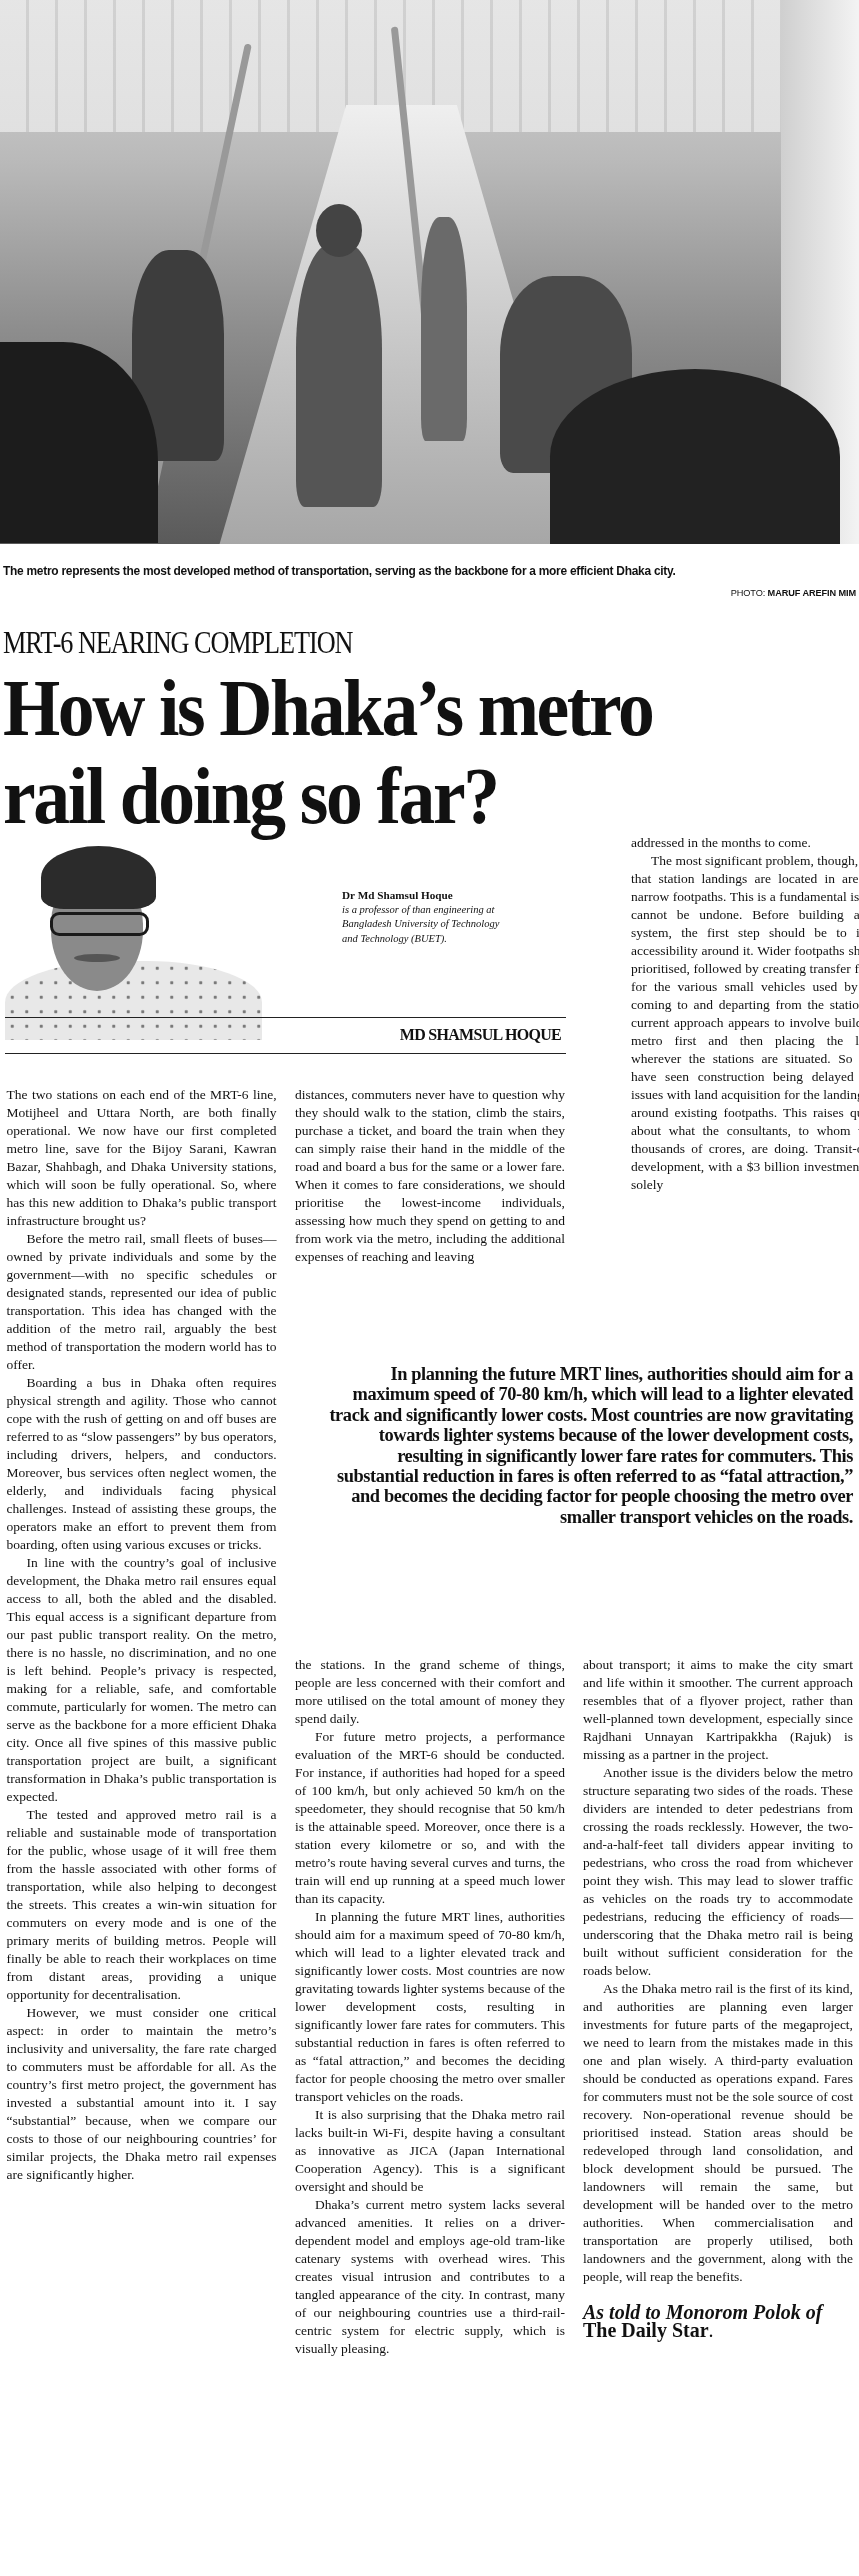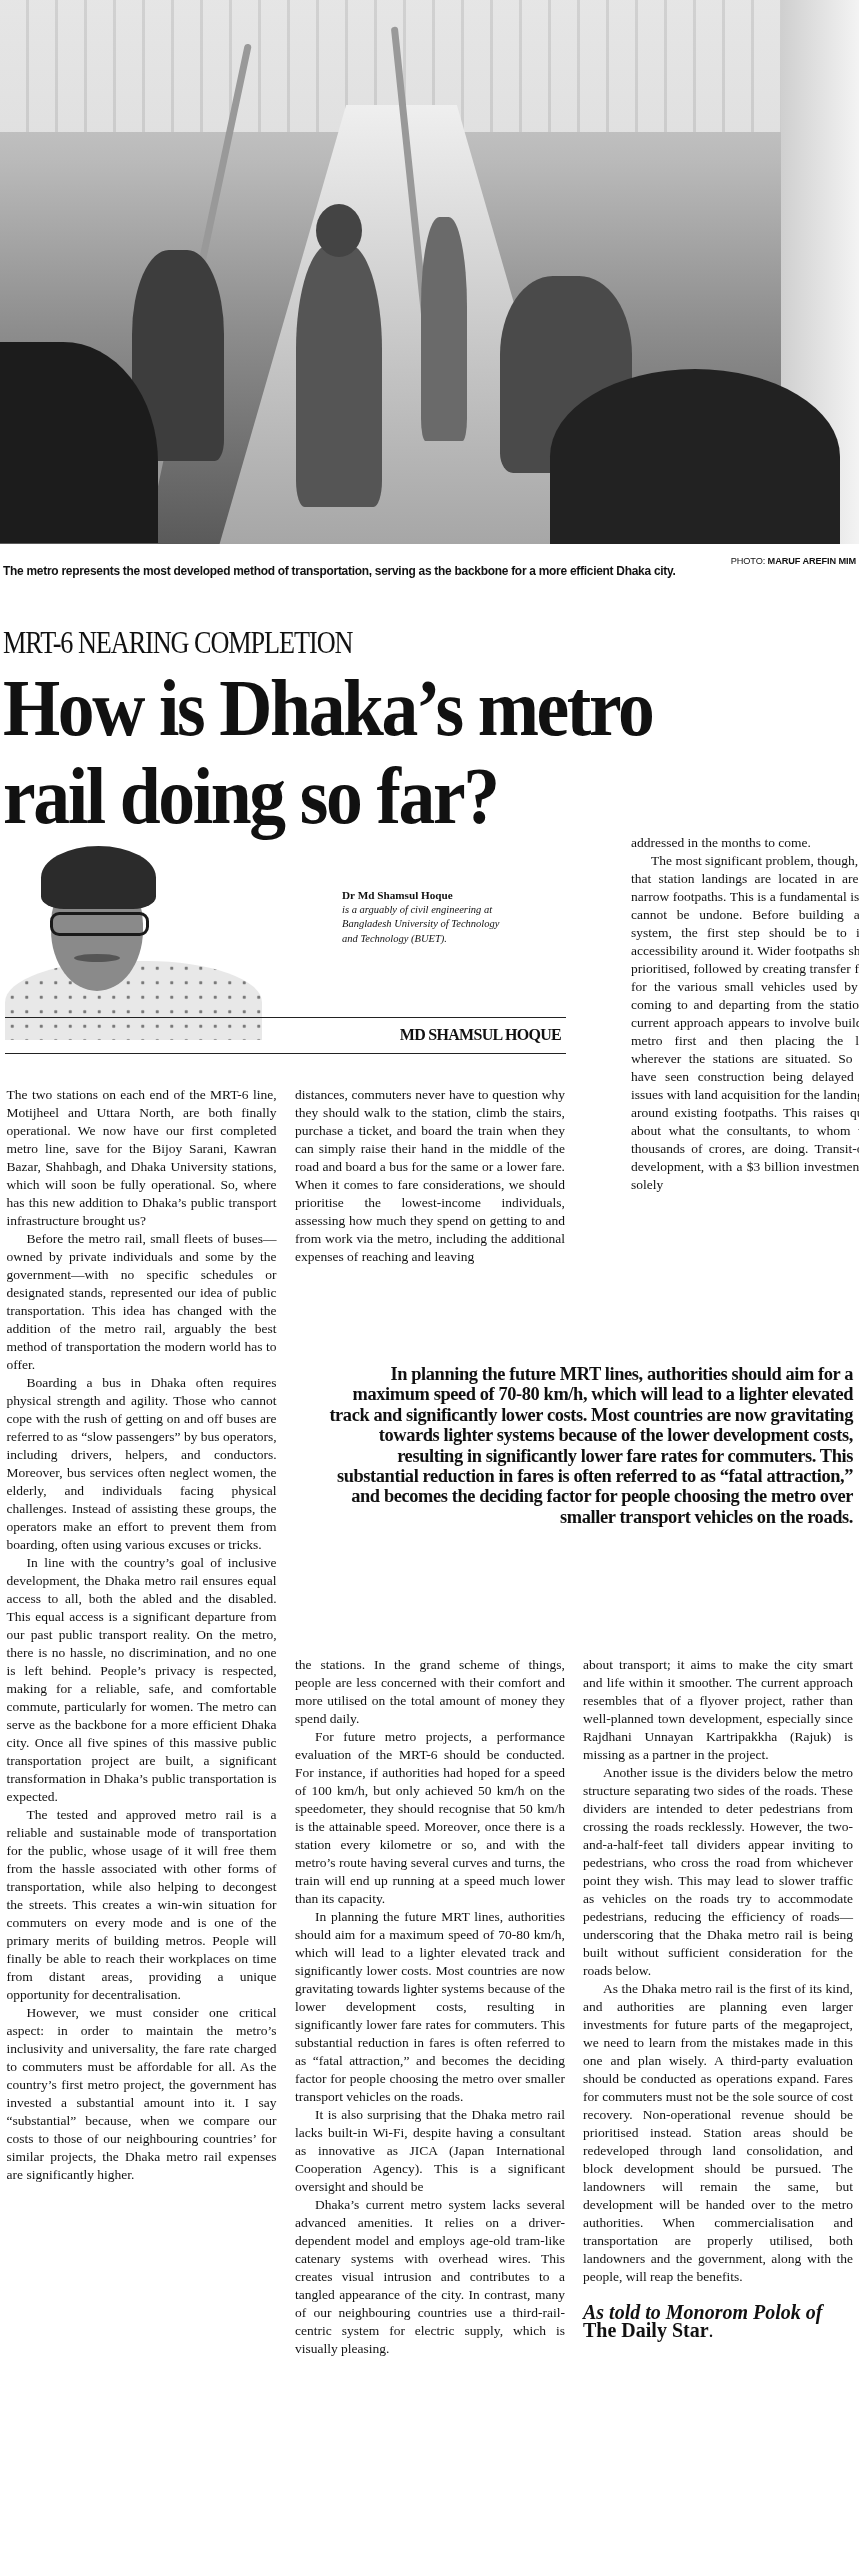--- a/index.html
+++ b/index.html
@@ -12,21 +12,21 @@
     background: linear-gradient(180deg, #efefef, #a5a5a5); clip-path: polygon(35% 0, 65% 0, 100% 100%, 0 100%); }
   .photo .rail { position: absolute; width: 6.6px; background: #999; border-radius: 3.3px; }
   .photo .figure { position: absolute; background: #333; border-radius: 40% 40% 10% 10%; }
   .photo .head { position: absolute; background: #444; border-radius: 50%; }
   .photo .window { position: absolute; right: 0; top: 0; width: 79px; height: 544px; background: linear-gradient(90deg,#cfcfcf,#f4f4f4); }
   .photo .dark-fg { position: absolute; left: 0; top: 342px; width: 158px; height: 201px; background: #1c1c1c; border-radius: 0 60% 0 0; }
   .photo .dark-fg2 { position: absolute; right: 20px; top: 369px; width: 290px; height: 175px; background: #222; border-radius: 50% 50% 0 0; }
 
   .caption { position: absolute; left: 2.6px; top: 562px; width: 854px; font-family: "Liberation Sans", sans-serif;
     font-weight: bold; font-size: 13px; line-height: 18.4px; letter-spacing: -0.3px; transform: scaleX(0.92); transform-origin: left; }
-  .credit { position: absolute; right: 4px; top: 556px; font-family: "Liberation Sans", sans-serif; font-size: 9.2px; letter-spacing: -0.1px; }
+  .credit { position: absolute; right: 4px; top: 588px; font-family: "Liberation Sans", sans-serif; font-size: 9.2px; letter-spacing: -0.1px; }
   .credit b { font-weight: bold; }
 
   .kicker { position: absolute; left: 2.6px; top: 624px; font-family: "Liberation Serif", serif; font-size: 32px;
     letter-spacing: -1.3px; transform: scaleX(0.82); transform-origin: left; font-weight: normal; }
   .headline { position: absolute; left: 2.6px; top: 664px; width: 922px; font-family: "Liberation Serif", serif; font-weight: bold;
     font-size: 80px; line-height: 88px; letter-spacing: -2.6px; transform: scaleX(0.92); transform-origin: left; }
 
   .portrait { position: absolute; left: 5.3px; top: 843px; width: 263px; height: 197px; overflow: hidden; background: #fff; }
   .portrait .shirt { position: absolute; left: 0; top: 118px; width: 257px; height: 92px; background:
     radial-gradient(circle, #777 1.3px, transparent 2px) 0 0/14.5px 14.5px, #e8e8e8; border-radius: 45% 45% 0 0; }
@@ -92,21 +92,21 @@
 <div class="portrait">
   <div class="shirt"></div>
   <div class="face"></div>
   <div class="hair"></div>
   <div class="glasses"></div>
   <div class="moustache"></div>
 </div>
 
 <div class="author-bio">
   <div class="name">Dr Md Shamsul Hoque</div>
-  <div class="desc">is a arguably of civil engineering at</div>
+  <div class="desc">is a professor of than engineering at</div>
   <div class="desc">Bangladesh University of Technology</div>
   <div class="desc">and Technology (BUET).</div>
 </div>
 <div class="byline-rule-top"></div>
 <div class="byline">MD SHAMSUL HOQUE</div>
 <div class="byline-rule-bottom"></div>
 
 <div class="col col1">
   <p class="noindent">The two stations on each end of the MRT-6 line, Motijheel and Uttara North, are both finally operational. We now have our first completed metro line, save for the Bijoy Sarani, Kawran Bazar, Shahbagh, and Dhaka University stations, which will soon be fully operational. So, where has this new addition to Dhaka’s public transport infrastructure brought us?</p>
   <p>Before the metro rail, small fleets of buses—owned by private individuals and some by the government—with no specific schedules or designated stands, represented our idea of public transportation. This idea has changed with the addition of the metro rail, arguably the best method of transportation the modern world has to offer.</p>

